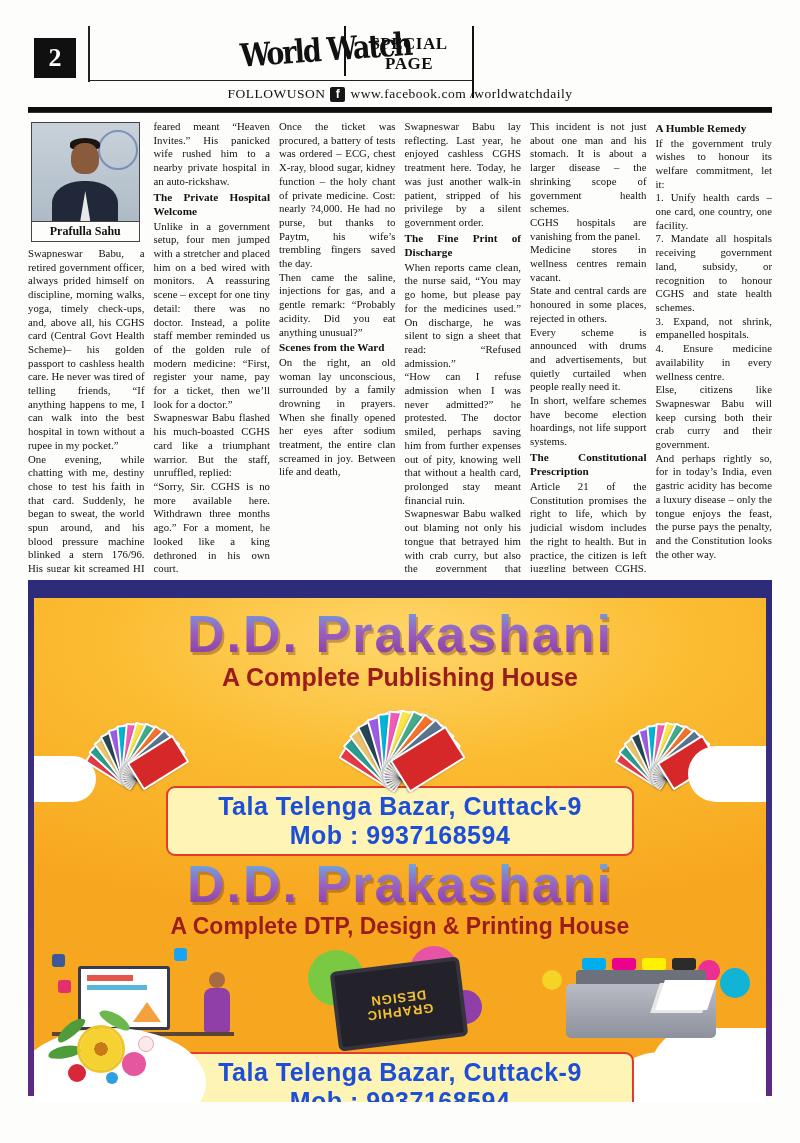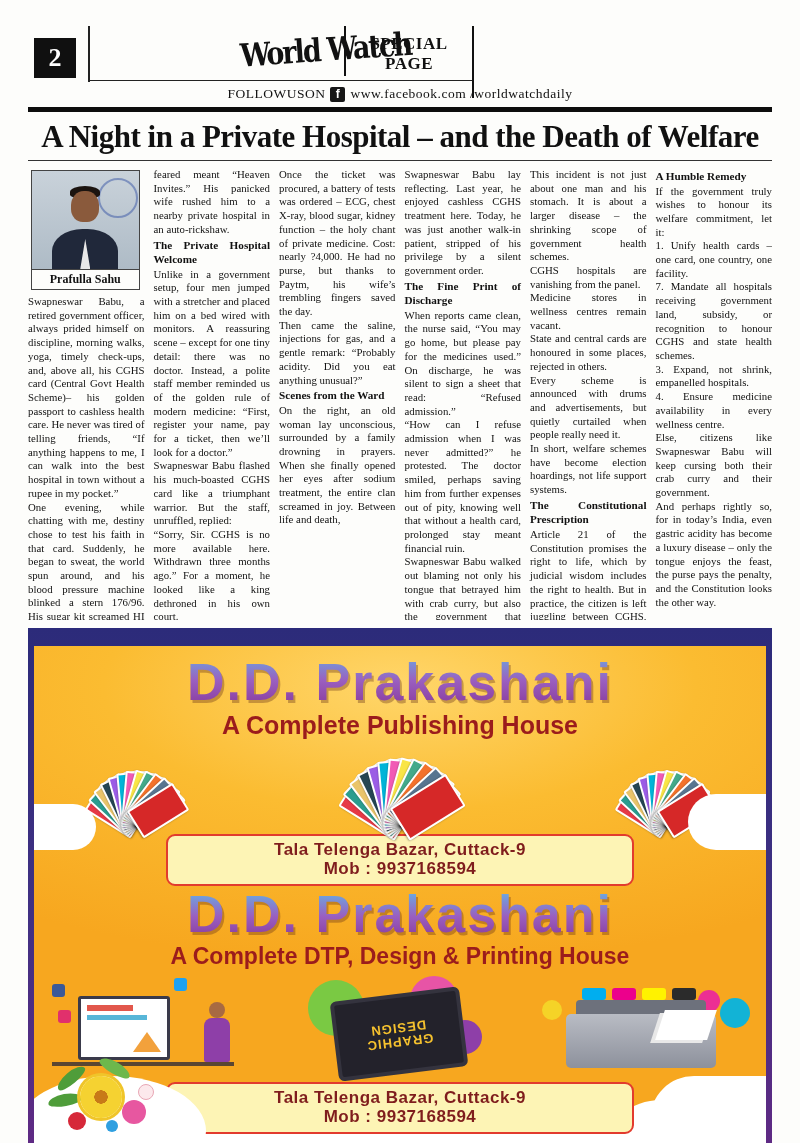--- a/index.html
+++ b/index.html
@@ -62,21 +62,21 @@
     font-size:25px;margin-top:2px;}
   .s2{font-size:23px;}
   .books-row{display:flex;justify-content:space-between;align-items:flex-end;height:86px;margin:4px 6px 2px;}
   .books{position:relative;width:230px;height:84px;}
   .bk{position:absolute;bottom:4px;left:50%;width:34px;height:62px;margin-left:-17px;
     transform-origin:50% 96%;border:2px solid #fff;border-radius:2px;box-shadow:0 1px 2px rgba(0,0,0,.35);}
   .books-sm{width:190px;}
   .books-sm .bk{width:28px;height:50px;margin-left:-14px;}
   .addr{width:468px;margin:4px auto 0;background:#fdf4b5;border:2.5px solid #e23b2e;border-radius:9px;
     text-align:center;padding:4px 8px 5px;box-sizing:border-box;}
-  .addr-line{font-family:"Liberation Sans",sans-serif;font-weight:800;color:#7f1d1d;font-size:17px;line-height:1.14;letter-spacing:.5px;}
+  .addr-line{font-family:"Liberation Sans",sans-serif;font-weight:800;color:#1d4ed8;font-size:25px;line-height:1.14;letter-spacing:.5px;}
   .addr2{margin-top:6px;position:relative;z-index:6;}
   .illus-row{display:flex;justify-content:space-between;align-items:flex-end;height:104px;margin:2px 10px 0;position:relative;z-index:5;}
   .illus{position:relative;width:220px;height:100px;}
   
   .desk{position:absolute;left:8px;right:30px;bottom:10px;height:4px;background:#5a4632;}
   .monitor{position:absolute;left:34px;bottom:16px;width:86px;height:58px;background:#fff;border:3px solid #3a3a4a;border-radius:3px;}
   .monitor .bar1{position:absolute;left:6px;top:6px;width:46px;height:6px;background:#e2574c;}
   .monitor .bar2{position:absolute;left:6px;top:16px;width:60px;height:5px;background:#58b6d8;}
   .monitor .tri{position:absolute;right:6px;bottom:5px;width:0;height:0;border-left:14px solid transparent;
     border-right:14px solid transparent;border-bottom:20px solid #f2a13c;}
@@ -141,21 +141,20 @@
         <div class="hline-left"></div>
       </div>
       <div class="follow-row">
         <span>FOLLOWUSON</span>
         <span class="fb">f</span>
         <span>www.facebook.com /worldwatchdaily</span>
       </div>
       <div class="black-bar"></div>
     </header>
 
-    <h1 class="headline">A Night in a Private Hospital – and the Death of Welfare</h1>
     <div class="rule"></div>
 
     <div class="cols">
       <div class="col">
         <div class="photo">
           <div class="stamp"></div>
           <div class="hair"></div>
           <div class="head"></div>
           <div class="body"></div>
           <div class="shirt"></div>

